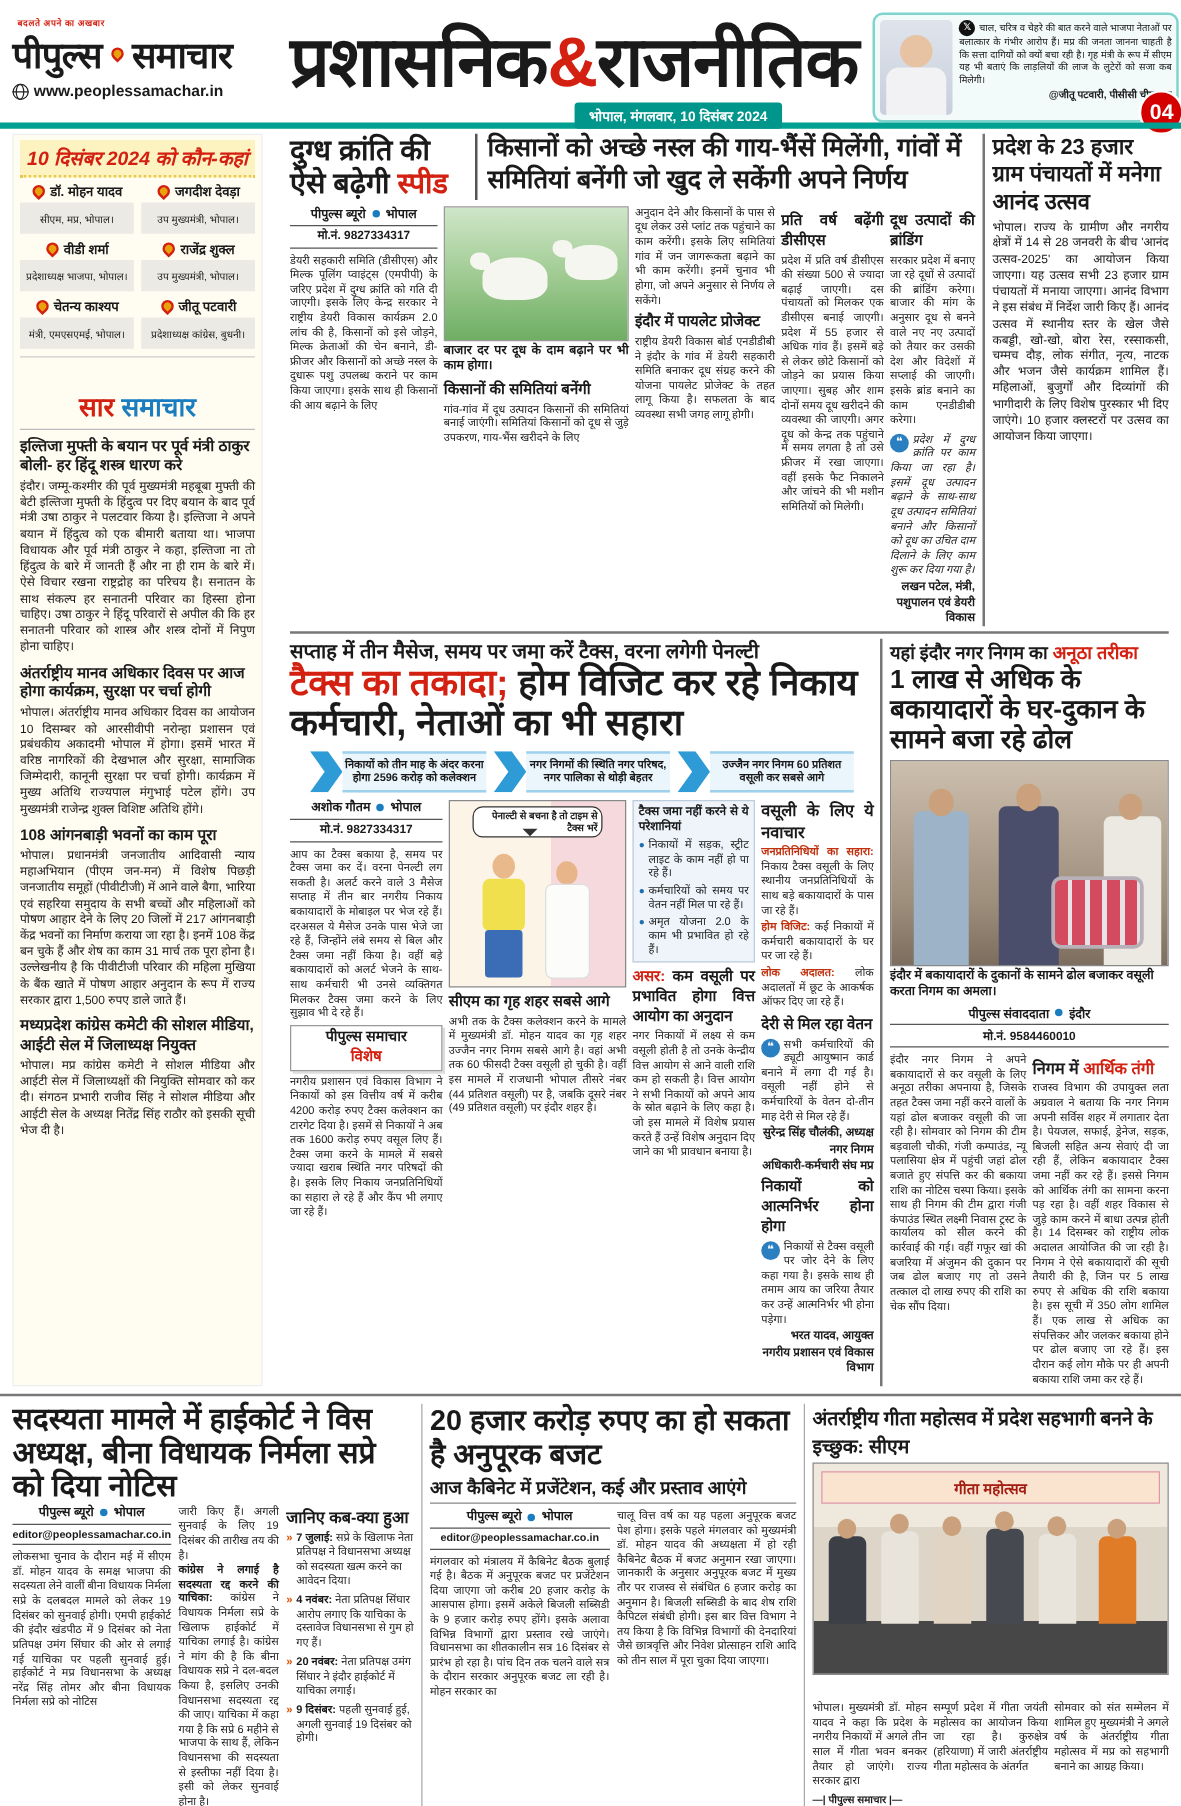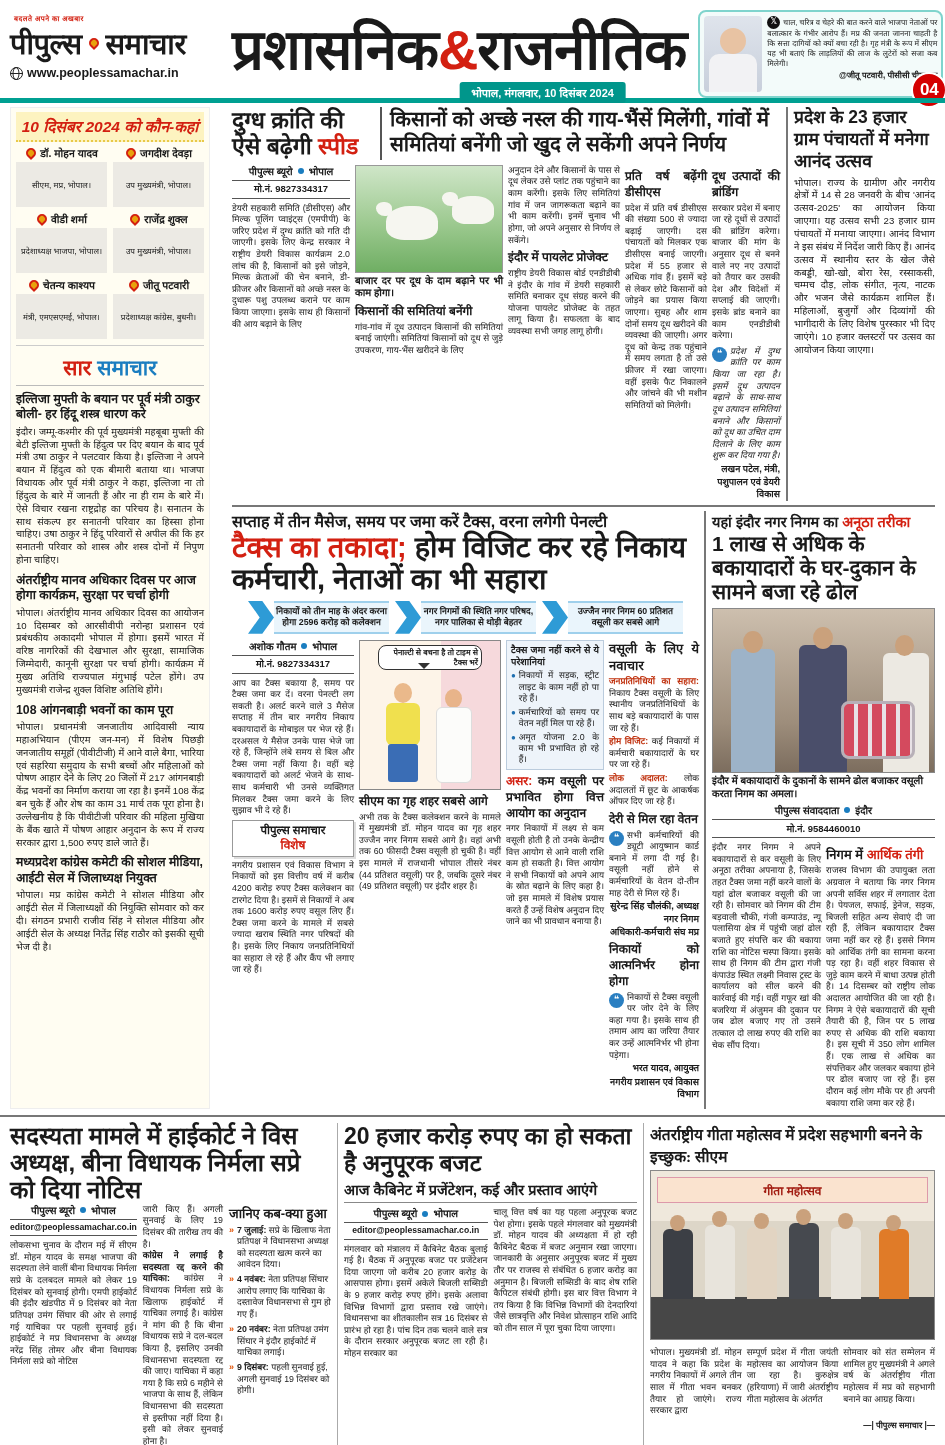--- a/index.html
+++ b/index.html
@@ -37,22 +37,22 @@
 .subhead-sm{font-size:12px;font-weight:800;margin:4px 0 2px}
 .q-ic{float:left;width:15px;height:15px;border-radius:50%;background:#2a7fc1;color:#fff;font-size:9px;display:flex;align-items:center;justify-content:center;margin:1px 3px 0 0;font-weight:bold}
 .q-by{text-align:right;font-weight:bold;font-size:9.3px;margin-top:1px}
 
 .secA{display:flex;gap:22px;padding:4px 10px 0 10px}
 .sidebar{flex:0 0 200px;background:#fffdf2;border:1px solid #eee;padding:4px 5px}
 .ww-title{color:#d32011;font-size:15.5px;font-weight:800;font-style:italic;text-align:center;background:#fdf3c0;padding:3px 2px;border-bottom:2px dotted #e8c94a;margin-bottom:4px}
 .ww-grid{display:grid;grid-template-columns:1fr 1fr;column-gap:6px;row-gap:5px;border-bottom:1px solid #ccc;padding-bottom:6px}
 .ww-item{text-align:center}
 .ww-name{font-weight:800;font-size:10.5px;display:flex;align-items:center;justify-content:center;gap:3px}
-.ww-role{font-size:8.2px;background:#eceae4;margin-top:2px;padding:17px 2px}
-.saar-title{text-align:center;font-size:21px;font-weight:800;margin:7px 0 3px;border-bottom:1px solid #bbb;padding-bottom:4px}
+.ww-role{font-size:8.2px;background:#eceae4;margin-top:2px;padding:7px 2px}
+.saar-title{text-align:center;font-size:21px;font-weight:800;margin:25px 0 3px;border-bottom:1px solid #bbb;padding-bottom:4px}
 .side-story{margin-top:6px}
 .side-head{font-size:12.3px;font-weight:800;line-height:1.25;margin-bottom:3px}
 .mainA{flex:1 1 auto;display:flex;flex-direction:column;gap:4px}
 .rowA1{display:flex;gap:6px;border-bottom:2px solid #777;padding-bottom:4px}
 .dairy{flex:0 0 548px}
 .dairy-top{display:flex;gap:8px}
 .dairy-side{flex:0 0 150px;border-right:2px solid #555;padding-right:6px}
 .dairy-side-h{font-size:23px;font-weight:800;line-height:1.15}
 .dairy-head{font-size:20.5px;font-weight:800;line-height:1.2;flex:1}
 .dairy-cols{display:flex;gap:5px;margin-top:5px}
@@ -109,22 +109,22 @@
 .tl-head{font-size:13px;font-weight:800;margin-bottom:3px}
 .tl-item{display:flex;gap:3px;font-size:8.8px;line-height:1.3;margin-bottom:4px}
 .tl-chev{color:#e05206;font-weight:800;font-size:9px;flex:0 0 auto}
 .tl-date{font-weight:800}
 .budget{flex:0 0 300px;border-right:1px solid #aaa;padding-right:6px}
 .budget-head{font-size:23px;font-weight:800;line-height:1.15}
 .gita{flex:1}
 .gita-head{font-size:15.5px;font-weight:800;font-family:"Liberation Serif","DejaVu Serif",serif;margin-bottom:3px}
 .photo-gita{height:170px;border:1px solid #888;background:linear-gradient(180deg,#efe8dc 0 30%,#ddd6c8 30% 75%,#474747 75%);position:relative;overflow:hidden}
 .gita-banner{position:absolute;top:6px;left:6px;right:6px;height:26px;background:#fae3cf;border:1px solid #d9a;display:flex;align-items:center;justify-content:center;font-weight:800;color:#a21d12;font-size:12px}
-.gita-cap{display:flex;gap:5px;margin-top:7px}
-.credit-tag{text-align:right;font-size:8.2px;font-weight:bold;margin-top:2px}
+.gita-cap{display:flex;gap:5px;margin-top:21px}
+.credit-tag{font-size:8.2px;font-weight:bold;margin-top:2px}
 </style>
 </head>
 <body>
 
 <div class="page">
 
   <div class="masthead">
     <div class="logo-block">
       <div class="logo-tagline">बदलते अपने का अखबार</div>
       <div class="logo-line">

